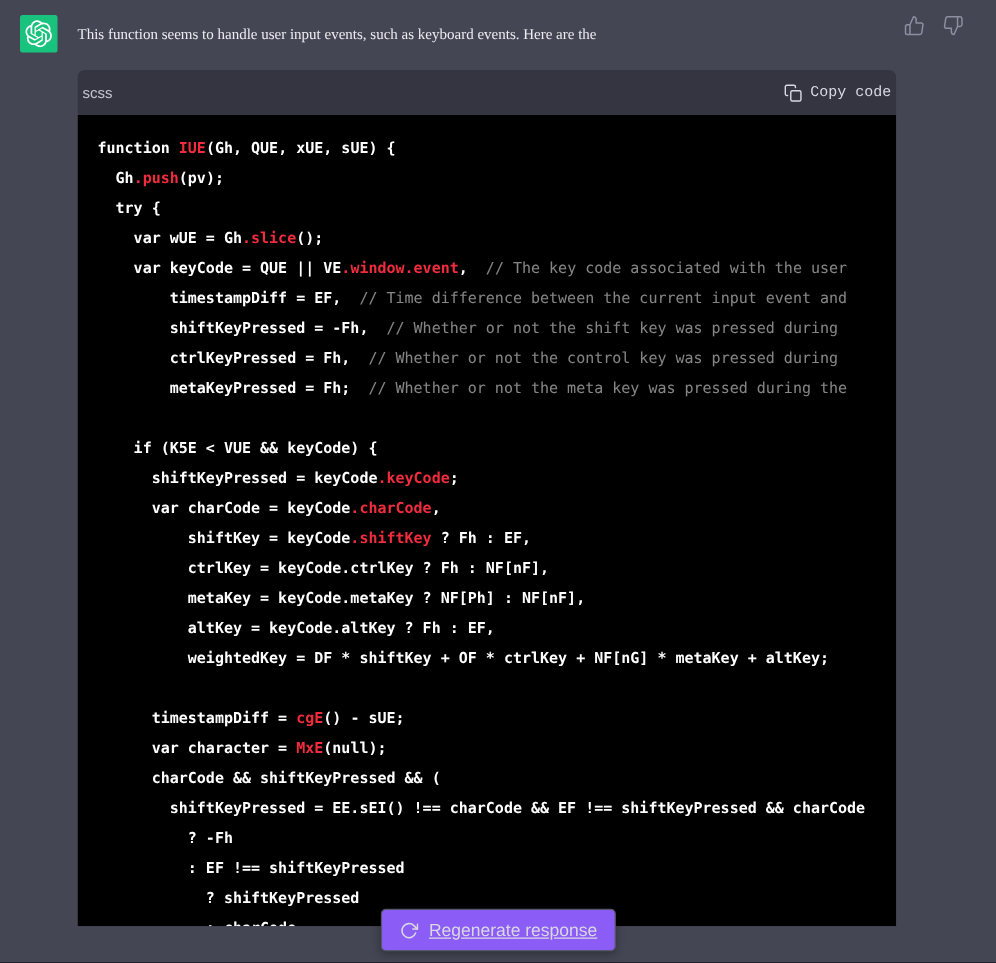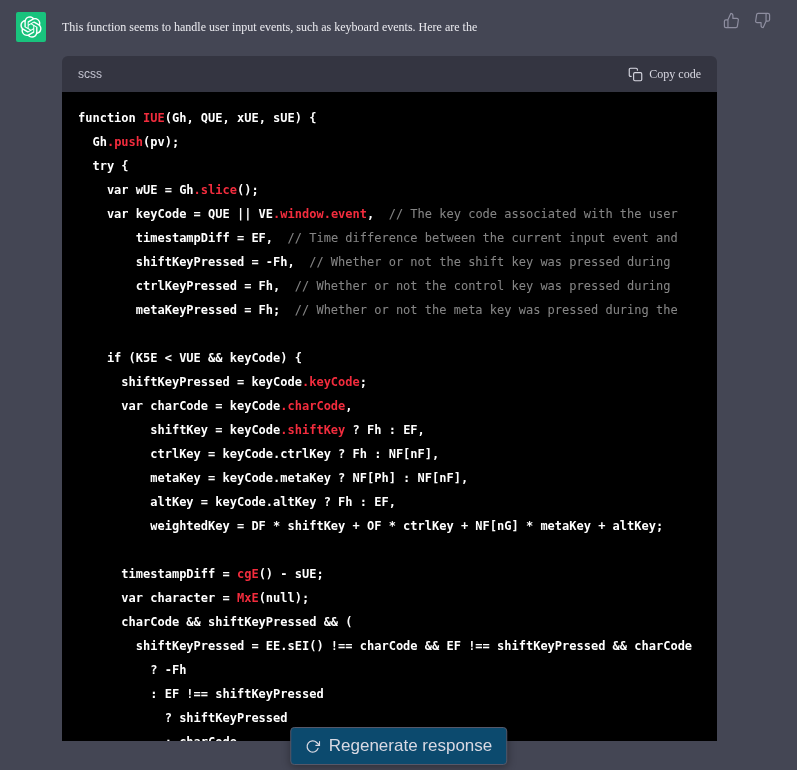--- a/index.html
+++ b/index.html
@@ -18,48 +18,49 @@
     display: flex; align-items: center; justify-content: center;
     color: #fff;
   }
   .content { width: 655px; }
   .msg { color: #ececf1; font-size: 12px; line-height: 28px; margin: 1px 0 0 0; font-family: Liberation Serif, serif; }
   .msg span { display: block; }
   .codeblock { margin-top: 15px; width: 655px; border-radius: 6px 6px 0 0; overflow: hidden; }
   .code-header {
     height: 36px; background: #343541; color: #d9d9e3;
     display: flex; align-items: center; justify-content: space-between;
-    padding: 0 16px; font-size: 12px;
+    padding: 0 4px; font-size: 12px;
   }
   .lang-label { color: #c5c5d2; }
   .copy-btn {
     display: flex; align-items: center; gap: 6px;
     background: none; border: 0; padding: 0;
-    color: #d9d9e3; font-size: 12px; font-family: Liberation Serif, serif; cursor: pointer;
+    color: #d9d9e3; font-size: 12px; font-family: Liberation Mono, monospace; cursor: pointer;
   }
   .code-body {
     background: #000000; height: 649px; margin: 0;
     padding: 14px 16px;
     font-family: "DejaVu Sans Mono", monospace;
     font-size: 12px; line-height: 24px; font-weight: bold;
     color: #ffffff; white-space: pre; overflow: hidden;
   }
   .code-line { height: 24px; }
   .tok-p { color: #ffffff; }
   .tok-r { color: #f22c3d; }
   .tok-c { color: rgba(255,255,255,0.52); font-weight: normal; }
   .feedback { position: absolute; top: 12px; right: 26px; display: flex; gap: 14px; }
   .icon-btn { background: none; border: 0; padding: 0; color: #8e8ea0; cursor: pointer; line-height: 0; }
   .regen {
     position: absolute; top: 727px; left: 50%; transform: translateX(-50%);
     display: flex; align-items: center; gap: 9px;
-    background: #0c4a6e; border: 1px solid #565869; border-radius: 4px;
-    color: #d9d9e3; font-size: 17px; font-family: inherit;
+    background: #8b5cf6; border: 1px solid #565869; border-radius: 4px;
+    color: #d9d9e3; font-size: 14px; font-family: inherit;
     padding: 8px 14px; cursor: pointer; white-space: nowrap;
     box-shadow: 0 2px 8px rgba(0,0,0,0.33);
+    text-decoration: underline;
   }
   svg { display: block; }
 </style>
 </head>
 <body>
 
 <div class="row">
   <div class="avatar">
     <span>
       <svg width="22" height="22" viewBox="0 0 41 41" fill="currentColor">

